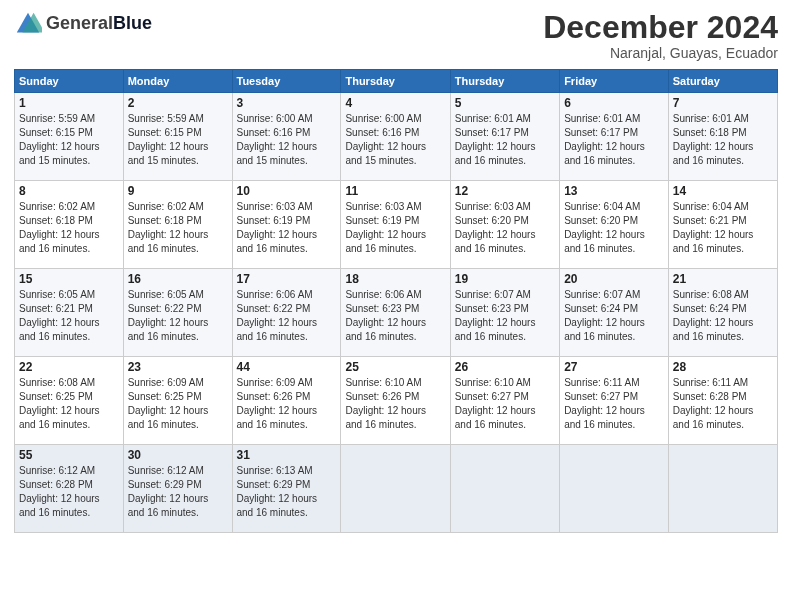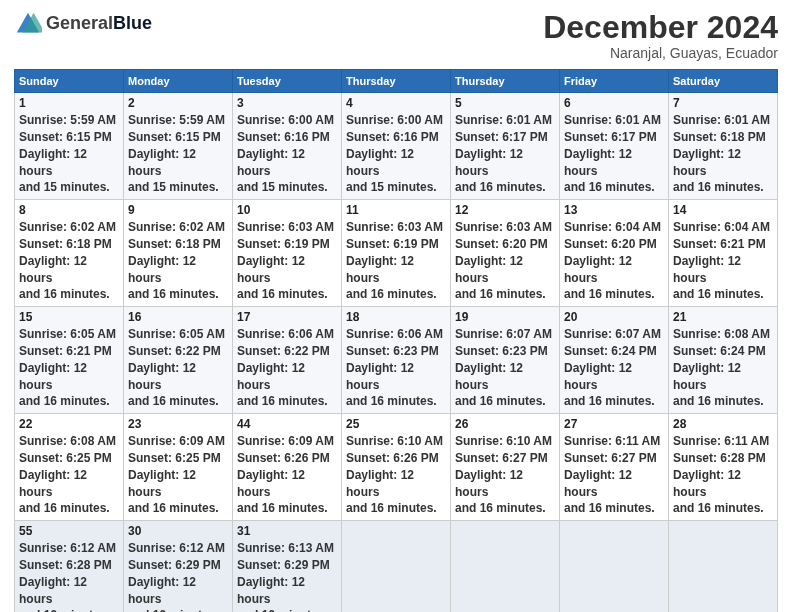--- a/index.html
+++ b/index.html
@@ -81,24 +81,23 @@
       background: #e8edf4;
     }
     .day-num {
       font-size: 12px;
       font-weight: bold;
       color: #222;
       display: block;
       margin-bottom: 2px;
     }
     .day-info {
-      font-size: 12px;
+      font-size: 10px;
       color: #333;
       line-height: 1.4;
-      font-weight: bold;
     }
     .empty-cell {
       background: #e8edf4 !important;
     }
   </style>
 </head>
 <body>
 
 <div class="page">
   <div class="header">

